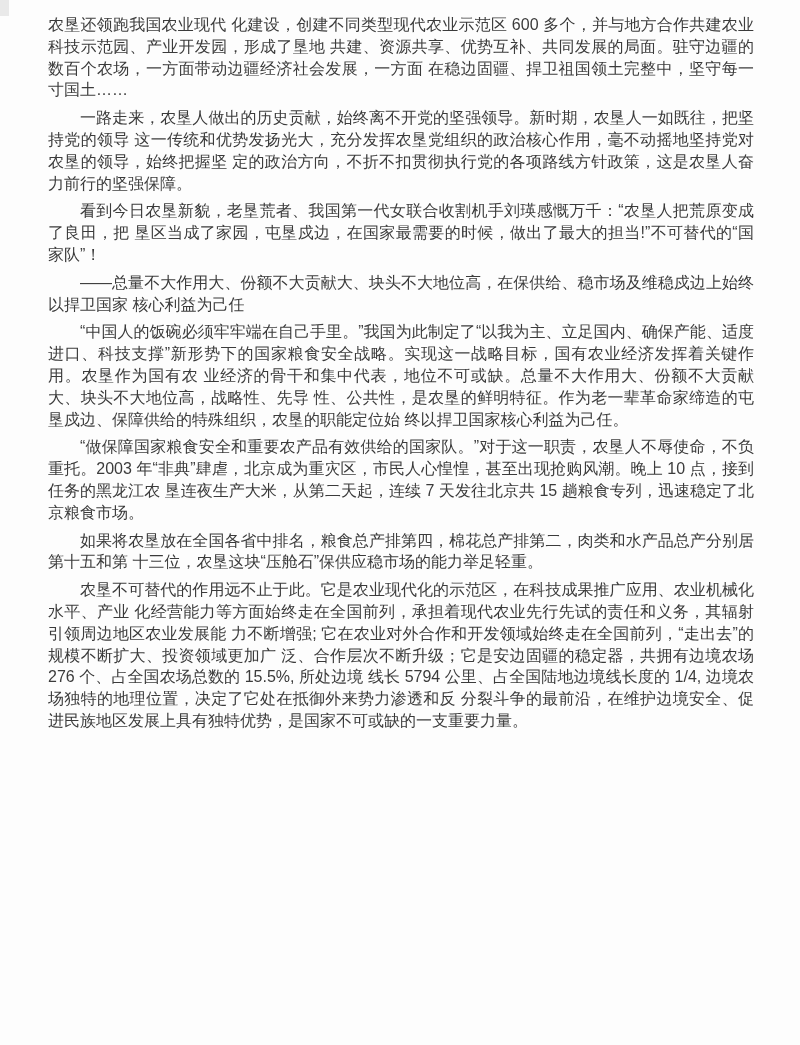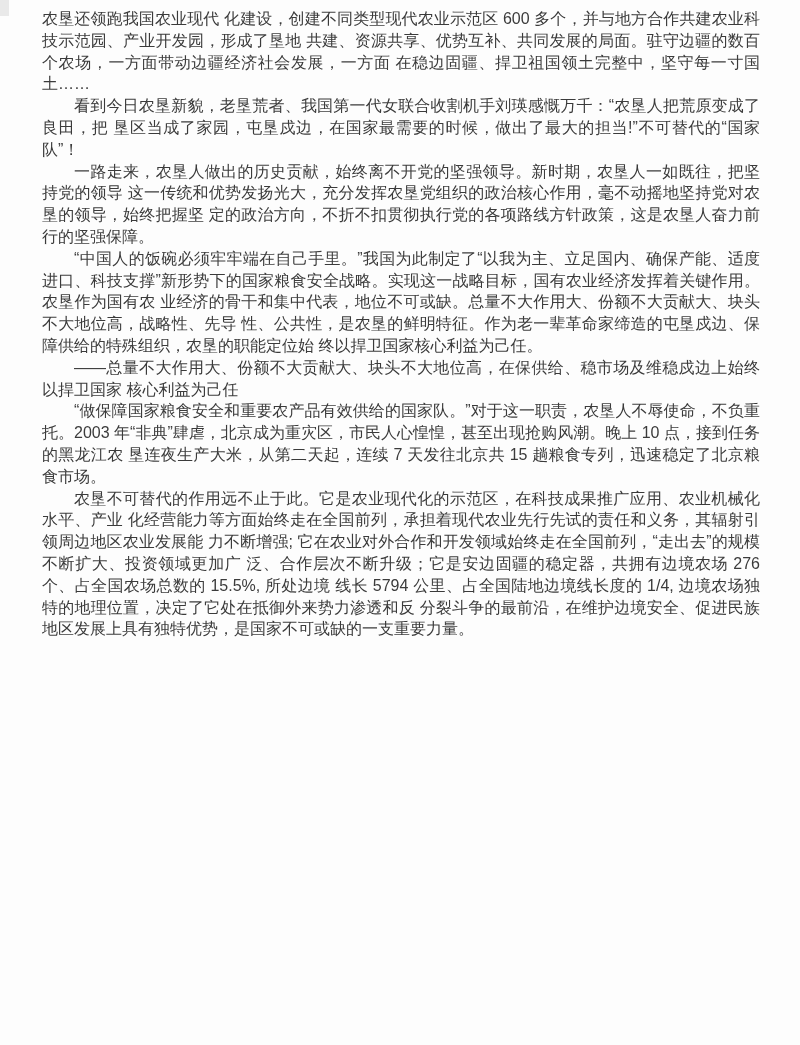--- a/index.html
+++ b/index.html
@@ -34,34 +34,35 @@
     width: 718px;
     color: #3b3b3b;
     font-size: 16px;
     line-height: 21.8px;
     text-align: justify;
     text-justify: inter-character;
     font-weight: 500;
     letter-spacing: 0px;
   }
   .para {
-    margin: 0;
+    margin: 6px;
     padding: 0;
   }
   .para.indent {
     text-indent: 2em;
   }
 </style>
 </head>
 <body>
 
 <div class="page">
   <div class="scan-artifact"></div>
   <div class="content" id="doc">
       <p class="para">农垦还领跑我国农业现代 化建设，创建不同类型现代农业示范区 600 多个，并与地方合作共建农业科技示范园、产业开发园，形成了垦地 共建、资源共享、优势互补、共同发展的局面。驻守边疆的数百个农场，一方面带动边疆经济社会发展，一方面 在稳边固疆、捍卫祖国领土完整中，坚守每一寸国土……</p>
+      <p class="para indent">一路走来，农垦人做出的历史贡献，始终离不开党的坚强领导。新时期，农垦人一如既往，把坚持党的领导 这一传统和优势发扬光大，充分发挥农垦党组织的政治核心作用，毫不动摇地坚持党对农垦的领导，始终把握坚 定的政治方向，不折不扣贯彻执行党的各项路线方针政策，这是农垦人奋力前行的坚强保障。</p>
       <p class="para indent">看到今日农垦新貌，老垦荒者、我国第一代女联合收割机手刘瑛感慨万千：“农垦人把荒原变成了良田，把 垦区当成了家园，屯垦戍边，在国家最需要的时候，做出了最大的担当!”不可替代的“国家队”！</p>
-      <p class="para indent">一路走来，农垦人做出的历史贡献，始终离不开党的坚强领导。新时期，农垦人一如既往，把坚持党的领导 这一传统和优势发扬光大，充分发挥农垦党组织的政治核心作用，毫不动摇地坚持党对农垦的领导，始终把握坚 定的政治方向，不折不扣贯彻执行党的各项路线方针政策，这是农垦人奋力前行的坚强保障。</p>
+      <p class="para indent">——总量不大作用大、份额不大贡献大、块头不大地位高，在保供给、稳市场及维稳戍边上始终以捍卫国家 核心利益为己任</p>
       <p class="para indent">“中国人的饭碗必须牢牢端在自己手里。”我国为此制定了“以我为主、立足国内、确保产能、适度进口、科技支撑”新形势下的国家粮食安全战略。实现这一战略目标，国有农业经济发挥着关键作用。农垦作为国有农 业经济的骨干和集中代表，地位不可或缺。总量不大作用大、份额不大贡献大、块头不大地位高，战略性、先导 性、公共性，是农垦的鲜明特征。作为老一辈革命家缔造的屯垦戍边、保障供给的特殊组织，农垦的职能定位始 终以捍卫国家核心利益为己任。</p>
-      <p class="para indent">——总量不大作用大、份额不大贡献大、块头不大地位高，在保供给、稳市场及维稳戍边上始终以捍卫国家 核心利益为己任</p>
       <p class="para indent">“做保障国家粮食安全和重要农产品有效供给的国家队。”对于这一职责，农垦人不辱使命，不负重托。2003 年“非典”肆虐，北京成为重灾区，市民人心惶惶，甚至出现抢购风潮。晚上 10 点，接到任务的黑龙江农 垦连夜生产大米，从第二天起，连续 7 天发往北京共 15 趟粮食专列，迅速稳定了北京粮食市场。</p>
+      <p class="para indent">如果将农垦放在全国各省中排名，粮食总产排第四，棉花总产排第二，肉类和水产品总产分别居第十五和第 十三位，农垦这块“压舱石”保供应稳市场的能力举足轻重。</p>
       <p class="para indent">农垦不可替代的作用远不止于此。它是农业现代化的示范区，在科技成果推广应用、农业机械化水平、产业 化经营能力等方面始终走在全国前列，承担着现代农业先行先试的责任和义务，其辐射引领周边地区农业发展能 力不断增强; 它在农业对外合作和开发领域始终走在全国前列，“走出去”的规模不断扩大、投资领域更加广 泛、合作层次不断升级；它是安边固疆的稳定器，共拥有边境农场 276 个、占全国农场总数的 15.5%, 所处边境 线长 5794 公里、占全国陆地边境线长度的 1/4, 边境农场独特的地理位置，决定了它处在抵御外来势力渗透和反 分裂斗争的最前沿，在维护边境安全、促进民族地区发展上具有独特优势，是国家不可或缺的一支重要力量。</p>
     </div>
 </div>
 
 </body></html>

